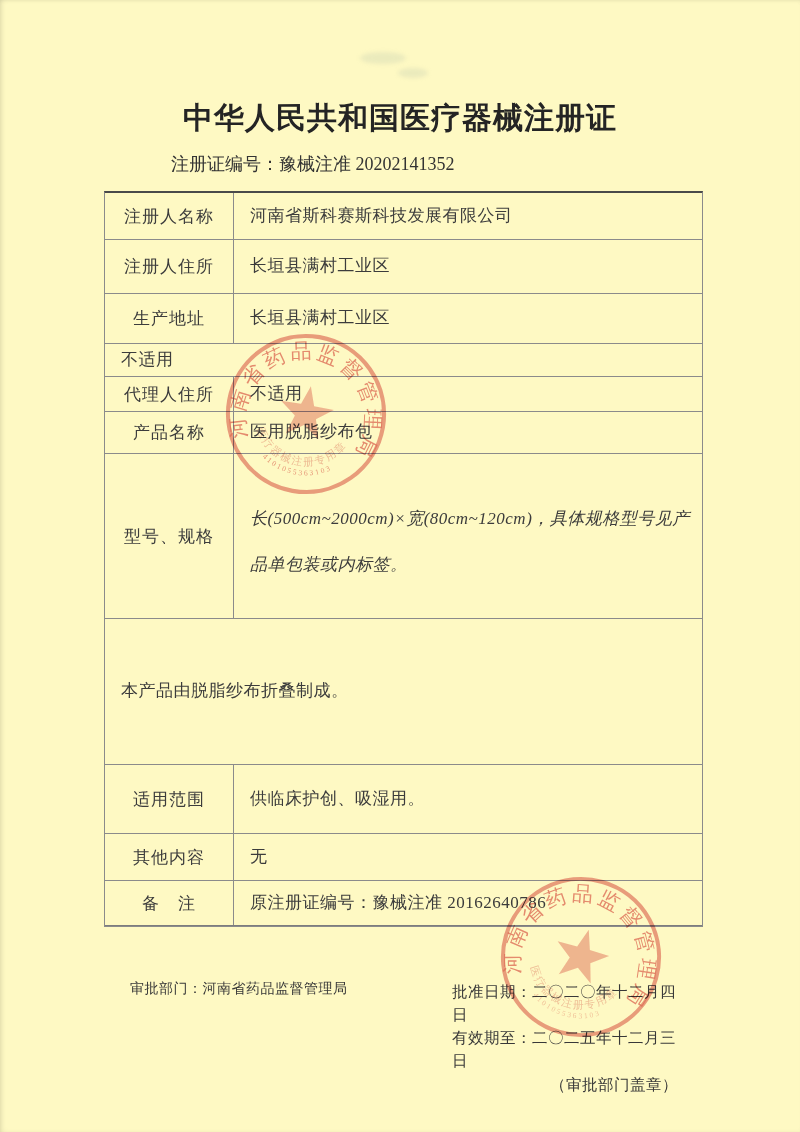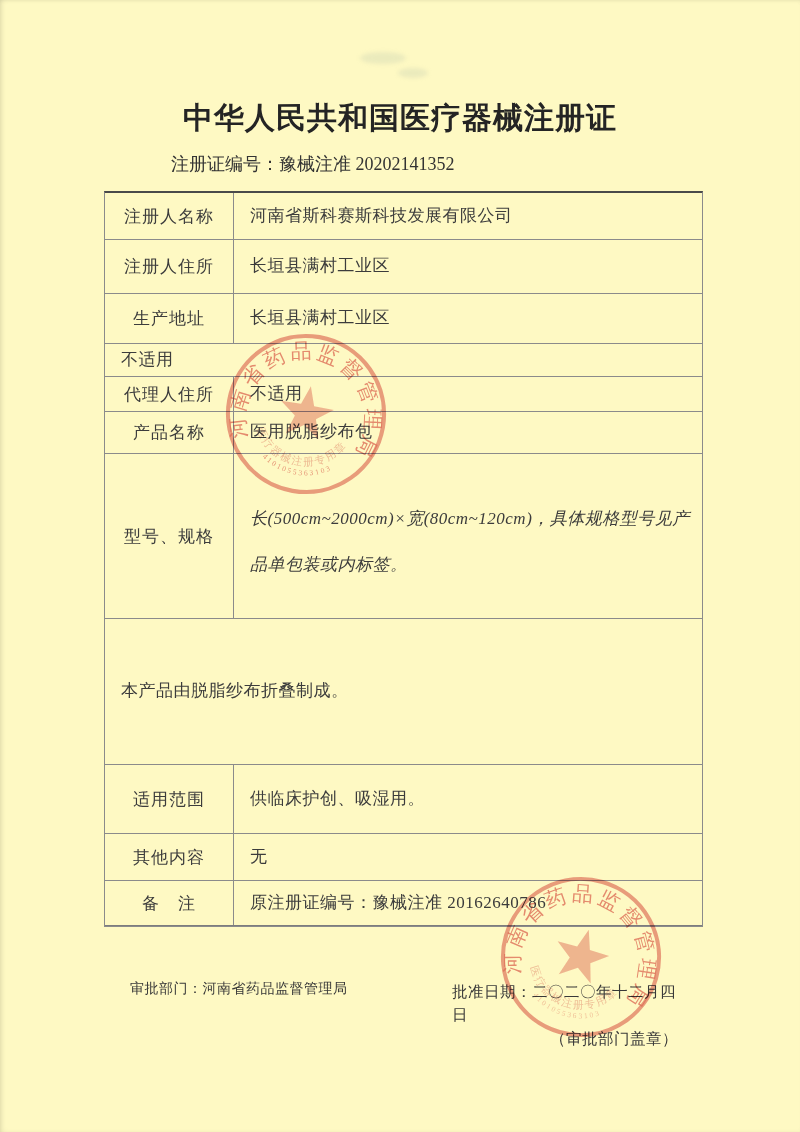--- a/index.html
+++ b/index.html
@@ -109,20 +109,21 @@
     <div class="row r12">
       <div class="label">备　注</div>
       <div class="value">原注册证编号：豫械注准 20162640786</div>
     </div>
   </div>
 
   <div class="footer-left">审批部门：河南省药品监督管理局</div>
 
   <div class="footer-right">
     <div>批准日期：二〇二〇年十二月四日</div>
+    <div>有效期至：二〇二五年十二月三日</div>
     <div class="seal-note">（审批部门盖章）</div>
   </div>
 
   <svg class="stamp stamp-1" viewBox="0 0 200 200">
     <defs>
       <path id="s1top" d="M 32,132 A 73,73 0 1 1 168,132" fill="none"></path>
       <path id="s1bot" d="M 43.8,126.2 A 62,62 0 0 0 156.2,126.2" fill="none"></path>
       <path id="s1num" d="M 39.4,142.4 A 74,74 0 0 0 160.6,142.4" fill="none"></path>
     </defs>
     <circle cx="100" cy="100" r="94" fill="none" stroke="#dd7272" stroke-width="5" opacity="0.75"></circle>

